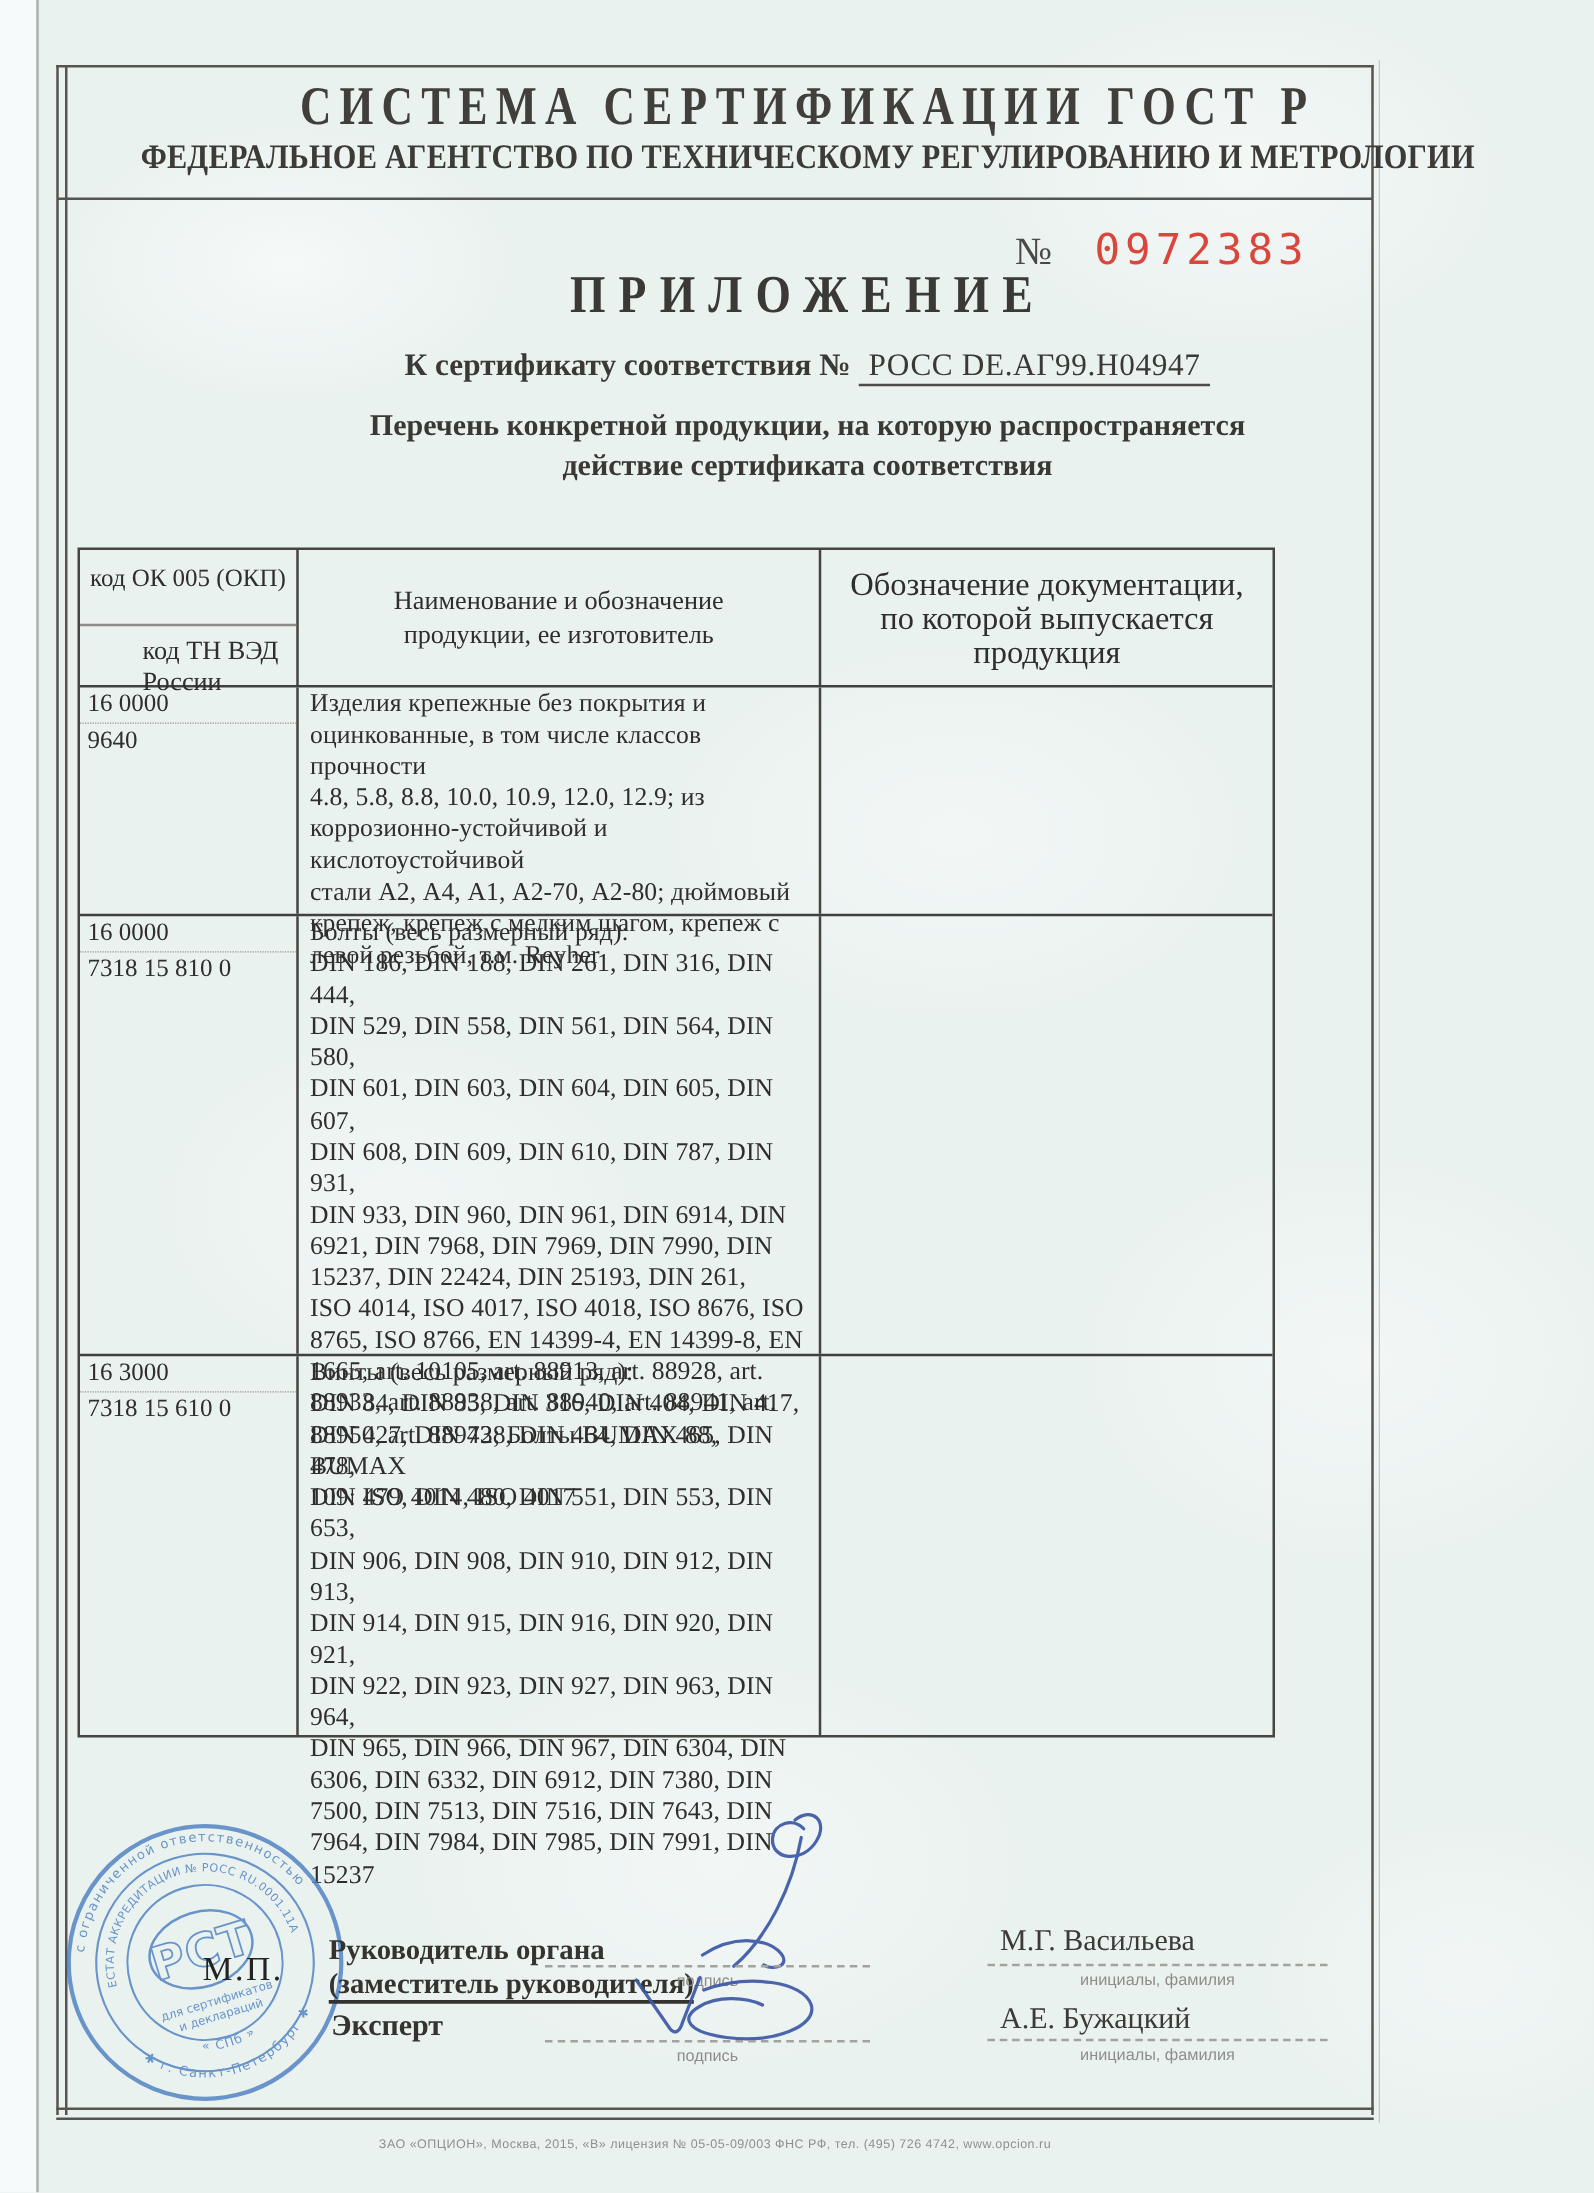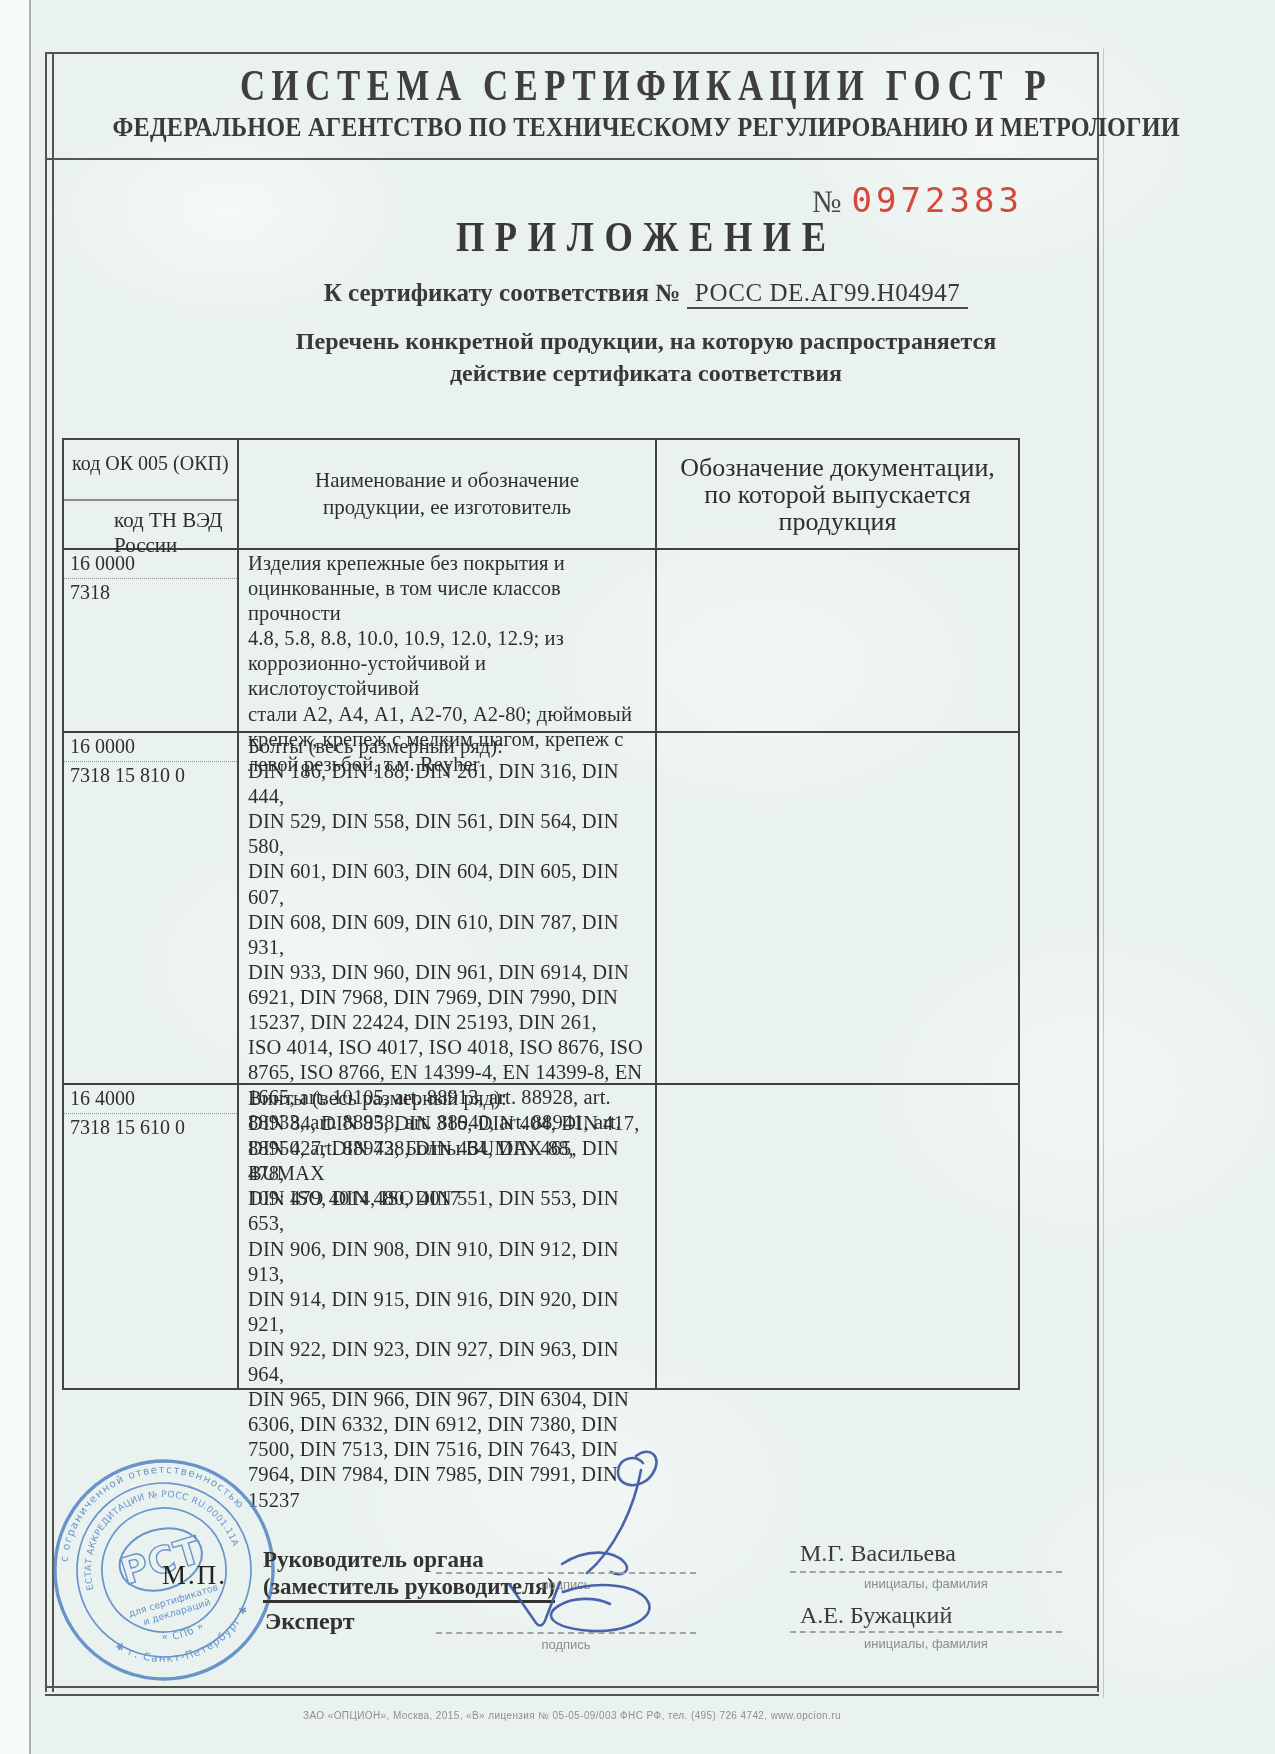--- a/index.html
+++ b/index.html
@@ -111,21 +111,21 @@
 
 <div class="abs ctr sys-title">
   <span>СИСТЕМА СЕРТИФИКАЦИИ ГОСТ Р</span>
 </div>
 <div class="abs ctr agency">
   <span>ФЕДЕРАЛЬНОЕ АГЕНТСТВО ПО ТЕХНИЧЕСКОМУ РЕГУЛИРОВАНИЮ И МЕТРОЛОГИИ</span>
 </div>
 
 <div class="abs blank-no">
   <span class="nsign">№</span>
-  <span class="digits" id="blank-digits" style="color: rgb(217, 71, 60);">0972383</span>
+  <span class="digits" id="blank-digits" style="color: rgb(217, 71, 60); margin-left: 24px;">0972383</span>
 </div>
 
 <div class="abs ctr doc-title">
   <span>ПРИЛОЖЕНИЕ</span>
 </div>
 
 <div class="abs ctr cert-line">
   <span>К сертификату соответствия №</span>
   <span class="num">РОСС DE.АГ99.Н04947</span>
 </div>
@@ -146,21 +146,21 @@
     </div>
     <div class="c3">
       <div class="h-center" style="font-size:26px;">Обозначение документации,
 по которой выпускается продукция</div>
     </div>
   </div>
 
   <div class="trow r1">
     <div class="c1">
       <div class="code-top">16 0000</div>
-      <div class="code-bot">7318</div>
+      <div class="code-bot">9640</div>
     </div>
     <div class="c2">
       <div class="prod">Изделия крепежные без покрытия и
 оцинкованные, в том числе классов прочности
 4.8, 5.8, 8.8, 10.0, 10.9, 12.0, 12.9; из
 коррозионно-устойчивой и кислотоустойчивой
 стали А2, А4, А1, А2-70, А2-80;  дюймовый
 крепеж, крепеж с мелким шагом, крепеж с
 левой резьбой, т.м. Reyher</div>
     </div>
@@ -186,21 +186,21 @@
 1665, art. 10105, art. 88913, art. 88928, art.
 88933, art. 88938, art. 88940,  art. 88941, art.
 88950, art. 88972; Болты BUMAX 88, BUMAX
 109: ISO 4014, ISO 4017</div>
     </div>
     <div class="c3"></div>
   </div>
 
   <div class="trow r3">
     <div class="c1">
-      <div class="code-top">16 4000</div>
+      <div class="code-top">16 3000</div>
       <div class="code-bot">7318 15 610 0</div>
     </div>
     <div class="c2">
       <div class="prod">Винты (весь размерный ряд):
 DIN 84, DIN 85, DIN 316, DIN 404, DIN 417,
 DIN 427, DIN 438, DIN 464, DIN 465, DIN 478,
 DIN 479, DIN 480, DIN 551, DIN 553, DIN 653,
 DIN 906, DIN 908, DIN 910, DIN 912, DIN 913,
 DIN 914, DIN 915, DIN 916, DIN 920, DIN 921,
 DIN 922, DIN 923, DIN 927, DIN 963, DIN 964,

